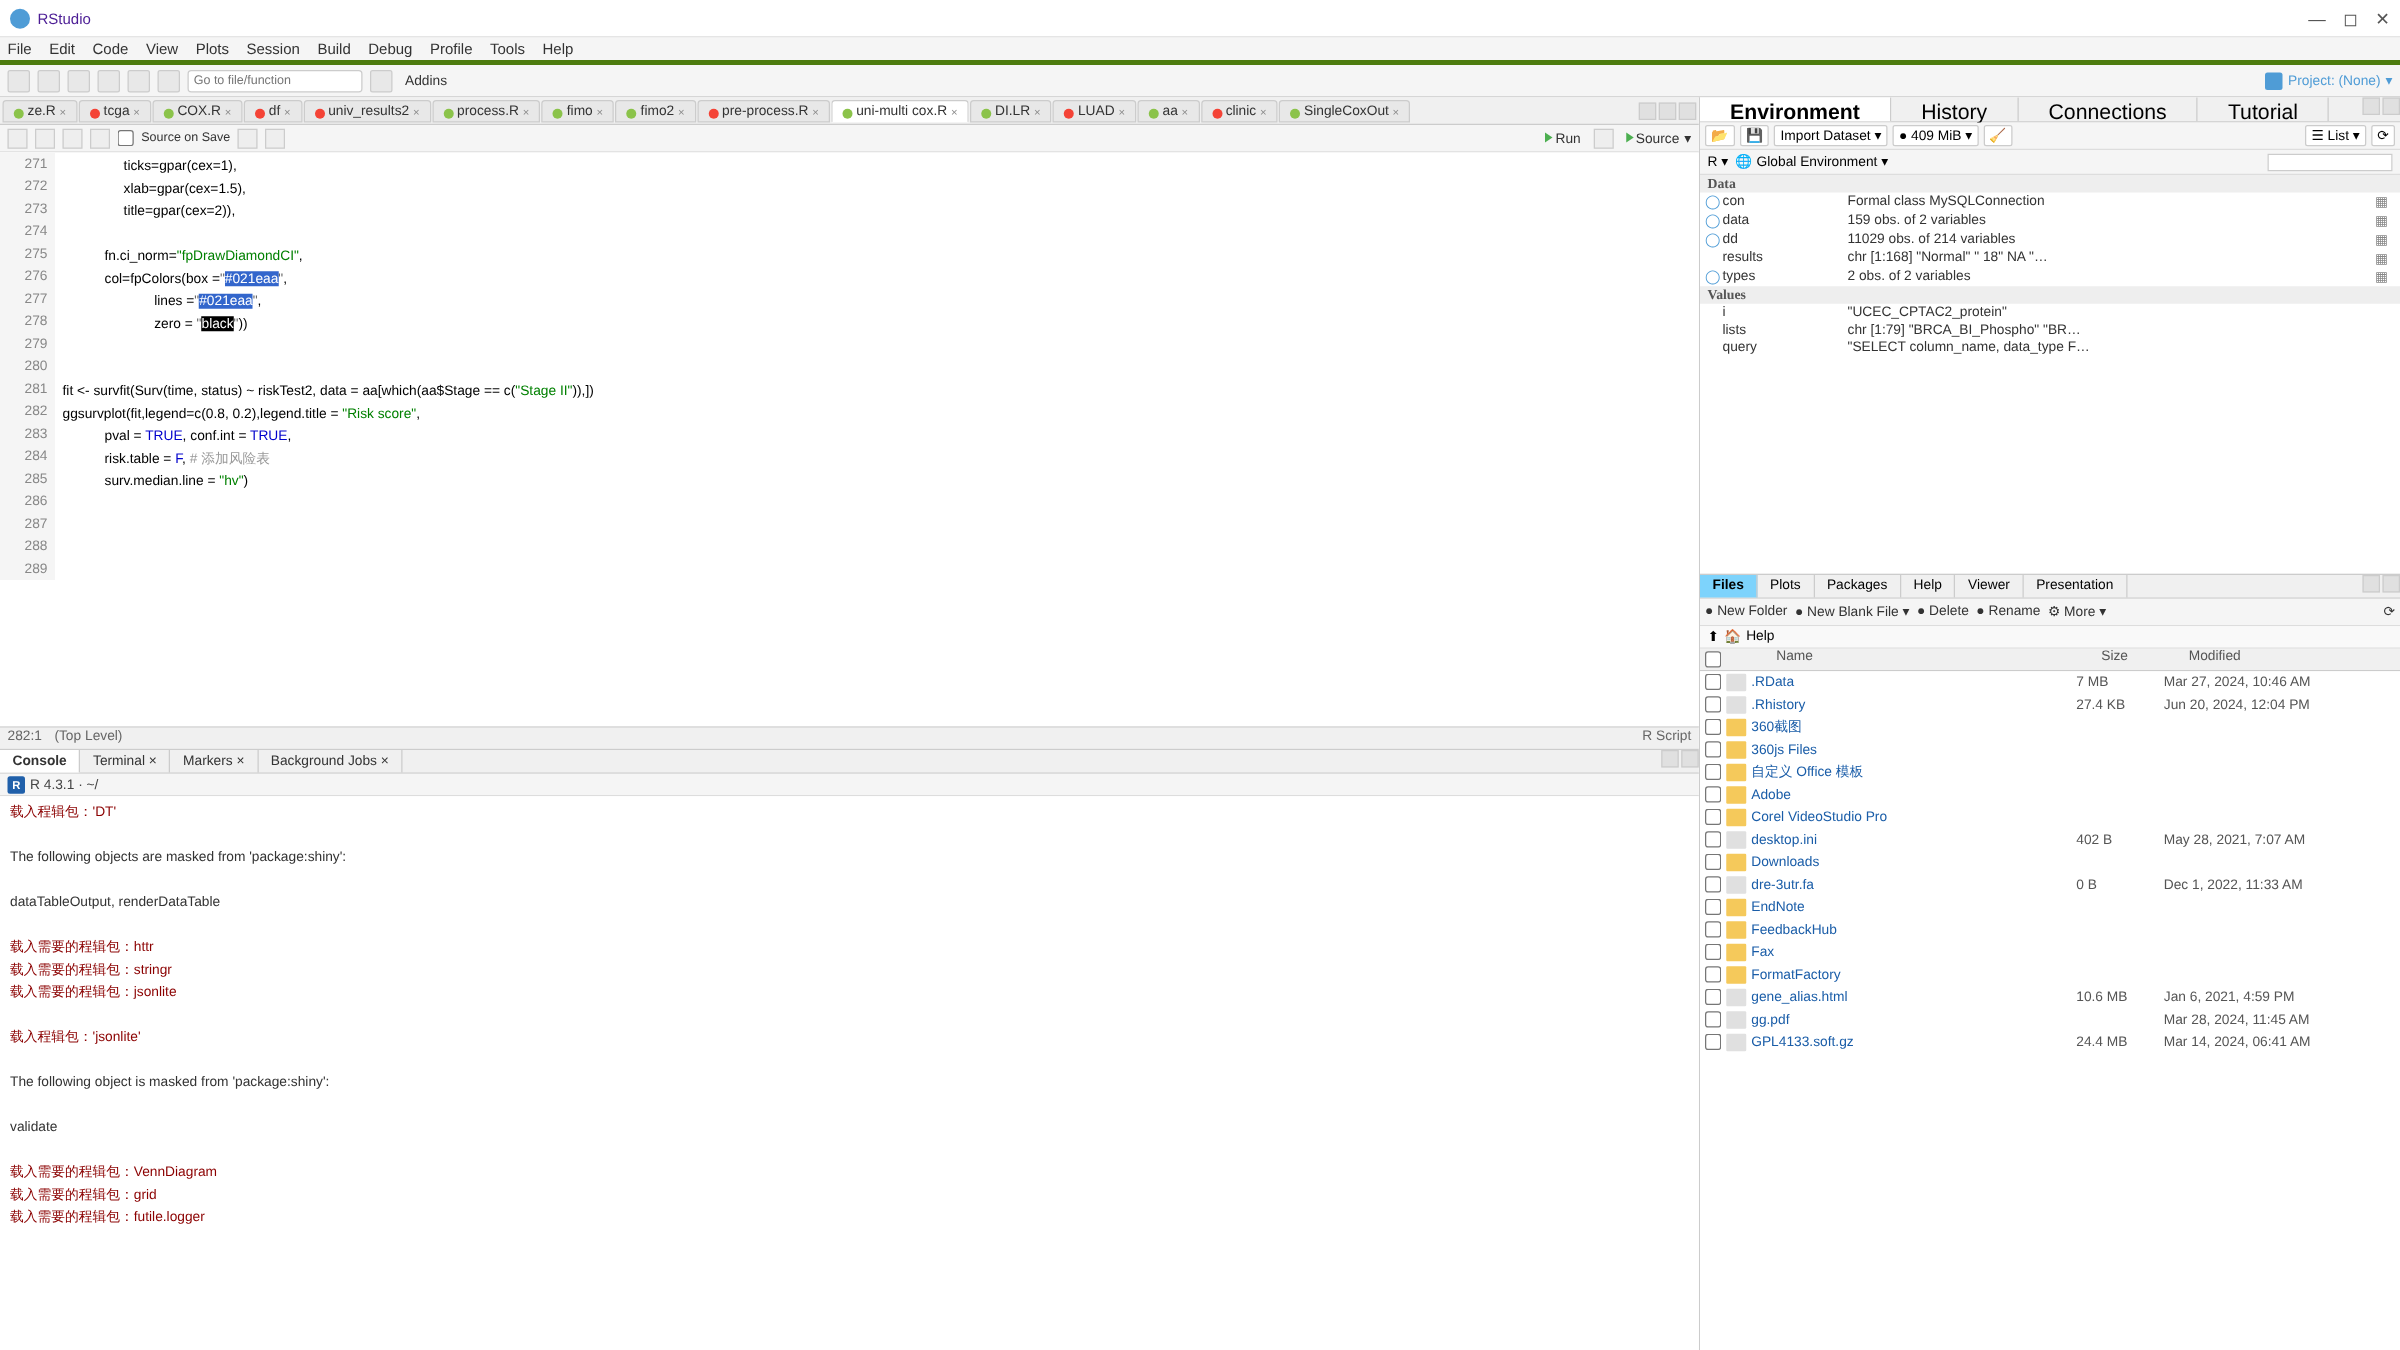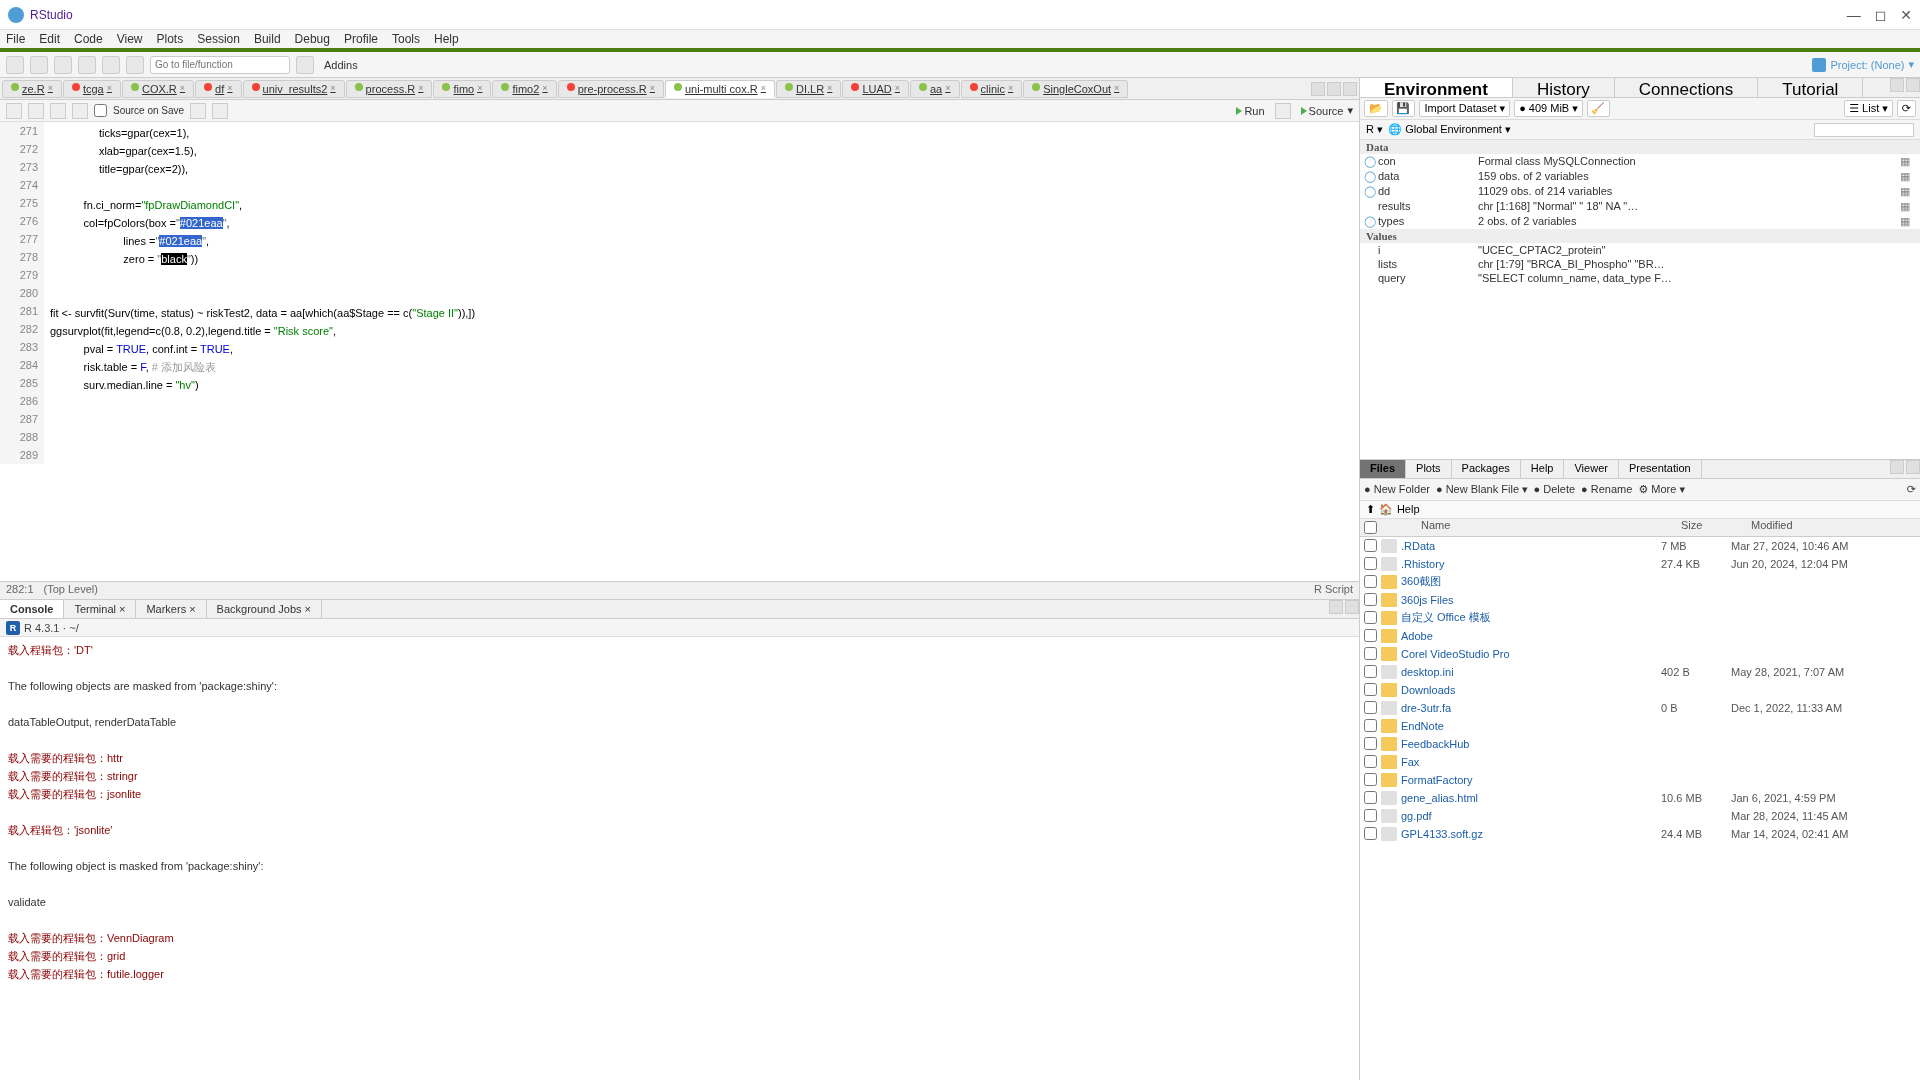--- a/index.html
+++ b/index.html
@@ -15,21 +15,21 @@
 .tbtn { width:18px; height:18px; background:#e8e8e8; border:1px solid #ccc; border-radius:2px; display:inline-block; }
 .gotobox { width:140px; height:18px; border:1px solid #ccc; background:#fff; font-size:10px; color:#999; padding:1px 4px; border-radius:3px; }
 .addins { font-size:11px; color:#333; padding:0 4px; }
 .proj { margin-left:auto; font-size:11px; color:#4f9cd6; display:flex; align-items:center; gap:4px; }
 .proj::before { content:""; width:14px; height:14px; background:#4f9cd6; border-radius:2px; display:inline-block; }
 .main { display:flex; height:calc(1080px - 78px); }
 .left { flex:1; display:flex; flex-direction:column; border-right:1px solid #ccc; }
 .right { width:560px; display:flex; flex-direction:column; }
 .pane { background:#fff; display:flex; flex-direction:column; }
 .tabs { height:22px; background:#f0f0f0; display:flex; align-items:center; border-bottom:1px solid #ccc; overflow:hidden; padding:0 2px; }
-.tab { padding:2px 8px; font-size:10px; color:#333; border:1px solid #ccc; background:#e8e8e8; margin-right:1px; display:flex; align-items:flex-start; gap:3px; border-radius:3px 3px 0 0; white-space:nowrap;text-decoration:underline; }
+.tab { padding:2px 8px; font-size:10px; color:#333; border:1px solid #ccc; background:#e8e8e8; margin-right:1px; display:flex; align-items:flex-end; gap:3px; border-radius:3px 3px 0 0; white-space:nowrap; }
 .tab.active { background:#fff; border-bottom:1px solid #fff; }
 .tab .x { color:#888; font-size:9px; }
 .tab .dot { width:8px; height:8px; border-radius:50%; background:#8bc34a; display:inline-block; }
 .tab .dotr { background:#f44336; }
 .minitoolbar { height:22px; background:#f5f5f5; border-bottom:1px solid #ddd; display:flex; align-items:center; padding:0 6px; gap:6px; }
 .minitoolbar .sbtn { width:16px; height:16px; background:#eee; border:1px solid #ccc; }
 .minitoolbar .sos { font-size:10px; color:#333; }
 .minitoolbar .run { margin-left:auto; font-size:10px; color:#333; display:flex; align-items:center; gap:2px; }
 .minitoolbar .runbtn::before { content:""; width:0; height:0; border-left:6px solid #4caf50; border-top:4px solid transparent; border-bottom:4px solid transparent; display:inline-block; }
 .editor { flex:1; overflow:auto; background:#fff; font-family:Consolas,monospace; font-size:13px; line-height:18px; position:relative; }
@@ -61,21 +61,21 @@
 .envscope .search { margin-left:auto; width:100px; height:14px; border:1px solid #ccc; background:#fff; }
 .envlist { flex:1; background:#fff; font-family:Consolas,monospace; font-size:12px; overflow:auto; }
 .envlist .sect { background:#eee; color:#555; padding:1px 6px; font-weight:bold; font-family:"Segoe UI"; font-size:11px; }
 .envlist .row { display:flex; padding:1px 4px; }
 .envlist .row .exp { width:14px; color:#4f9cd6; }
 .envlist .row .nm { width:100px; color:#333; }
 .envlist .row .val { flex:1; color:#333; white-space:nowrap; overflow:hidden; text-overflow:ellipsis; }
 .envlist .row .ic { width:16px; color:#888; }
 .filestabs { height:20px; background:#f0f0f0; display:flex; border-bottom:1px solid #ccc; border-top:1px solid #ccc; }
 .filestabs .ft { padding:2px 10px; font-size:11px; border-right:1px solid #ccc; }
-.filestabs .ft.active { background:#737373; font-weight:bold; }
+.filestabs .ft.active { background:#7dd3fc; font-weight:bold; }
 .filestoolbar { height:22px; background:#f5f5f5; display:flex; align-items:center; padding:0 4px; gap:6px; font-size:10px; border-bottom:1px solid #ddd; }
 .filestoolbar span { color:#333; }
 .crumb { height:18px; background:#f9f9f9; padding:1px 6px; font-size:10px; display:flex; align-items:center; gap:4px; border-bottom:1px solid #ddd; }
 .crumb .home { color:#e8a33d; }
 .fhdr { height:18px; background:#f0f0f0; display:flex; font-size:10px; color:#555; border-bottom:1px solid #ccc; padding:0 4px; }
 .fhdr .cn { width:300px; padding-left:40px; }
 .fhdr .cs { width:70px; }
 .fhdr .cm { flex:1; }
 .flist { flex:1; background:#fff; overflow:auto; font-size:11px; }
 .frow { display:flex; align-items:center; padding:1px 4px; height:18px; }
@@ -524,18 +524,18 @@
             <span class="ficon file"></span>
             <span class="fname">gg.pdf</span>
             <span class="fsize"></span>
             <span class="fmod">Mar 28, 2024, 11:45 AM</span>
           </div>
           <div class="frow">
             <input type="checkbox" style="">
             <span class="ficon file"></span>
             <span class="fname">GPL4133.soft.gz</span>
             <span class="fsize">24.4 MB</span>
-            <span class="fmod">Mar 14, 2024, 02:41 AM</span>
+            <span class="fmod">Mar 14, 2024, 06:41 AM</span>
           </div>
         </div>
     </div>
   </div>
 </div>
 
 </body></html>

